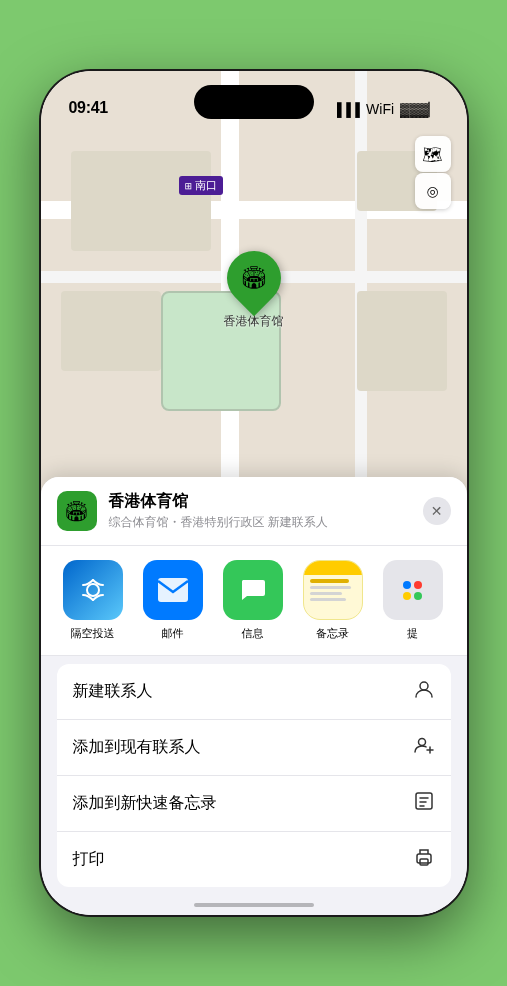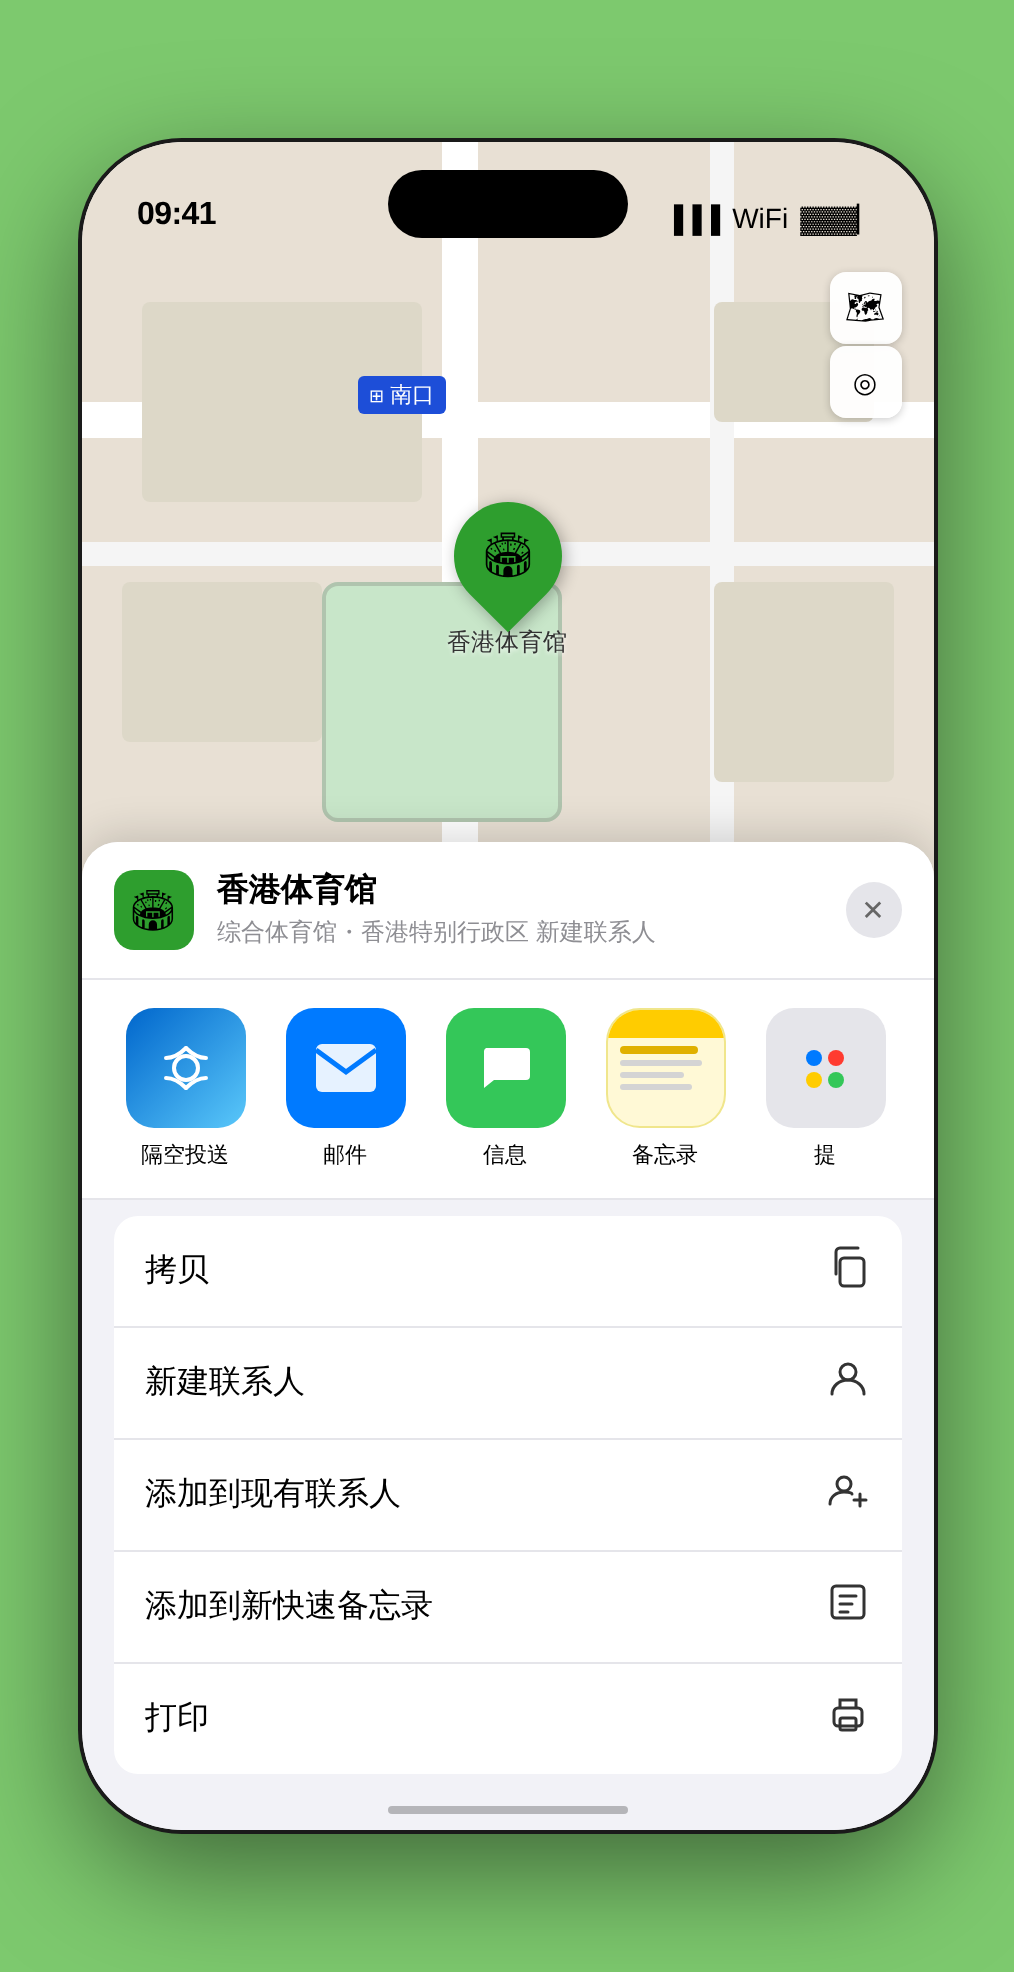--- a/index.html
+++ b/index.html
@@ -138,23 +138,23 @@
       position: absolute;
       top: 220px; right: 20px;
       width: 90px; height: 100px;
       background: #ddd8c8;
       border-radius: 4px;
     }
 
     
     .map-label {
       position: absolute;
-      top: 117px;
+      top: 105px;
       left: 138px;
-      background: #1d4ed8;
+      background: #4c1d95;
       color: #fff;
       font-size: 11px;
       padding: 2px 6px;
       border-radius: 3px;
       white-space: nowrap;
     }
 
     
     .map-controls {
       position: absolute;
@@ -490,29 +490,20 @@
               <div style="width:8px;height:8px;border-radius:50%;background:#34c759;"></div>
             </div>
           </div>
           <span class="share-app-label">提</span>
         </div>
 
       </div>
 
       <div class="action-list">
 
-        <div class="action-item">
-          <span class="action-label">拷贝</span>
-          <span class="action-icon">
-            <svg width="22" height="22" viewBox="0 0 22 22" fill="none">
-              <rect x="7" y="7" width="12" height="14" rx="2" stroke="#333" stroke-width="1.5" fill="none"></rect>
-              <path d="M5 15V4a2 2 0 0 1 2-2h9" stroke="#333" stroke-width="1.5" stroke-linecap="round" fill="none"></path>
-            </svg>
-          </span>
-        </div>
 
         <div class="action-item">
           <span class="action-label">新建联系人</span>
           <span class="action-icon">
             <svg width="22" height="22" viewBox="0 0 22 22" fill="none">
               <circle cx="11" cy="8" r="4" stroke="#333" stroke-width="1.5" fill="none"></circle>
               <path d="M3 19c0-4 3.6-7 8-7s8 3 8 7" stroke="#333" stroke-width="1.5" fill="none" stroke-linecap="round"></path>
             </svg>
           </span>
         </div>

